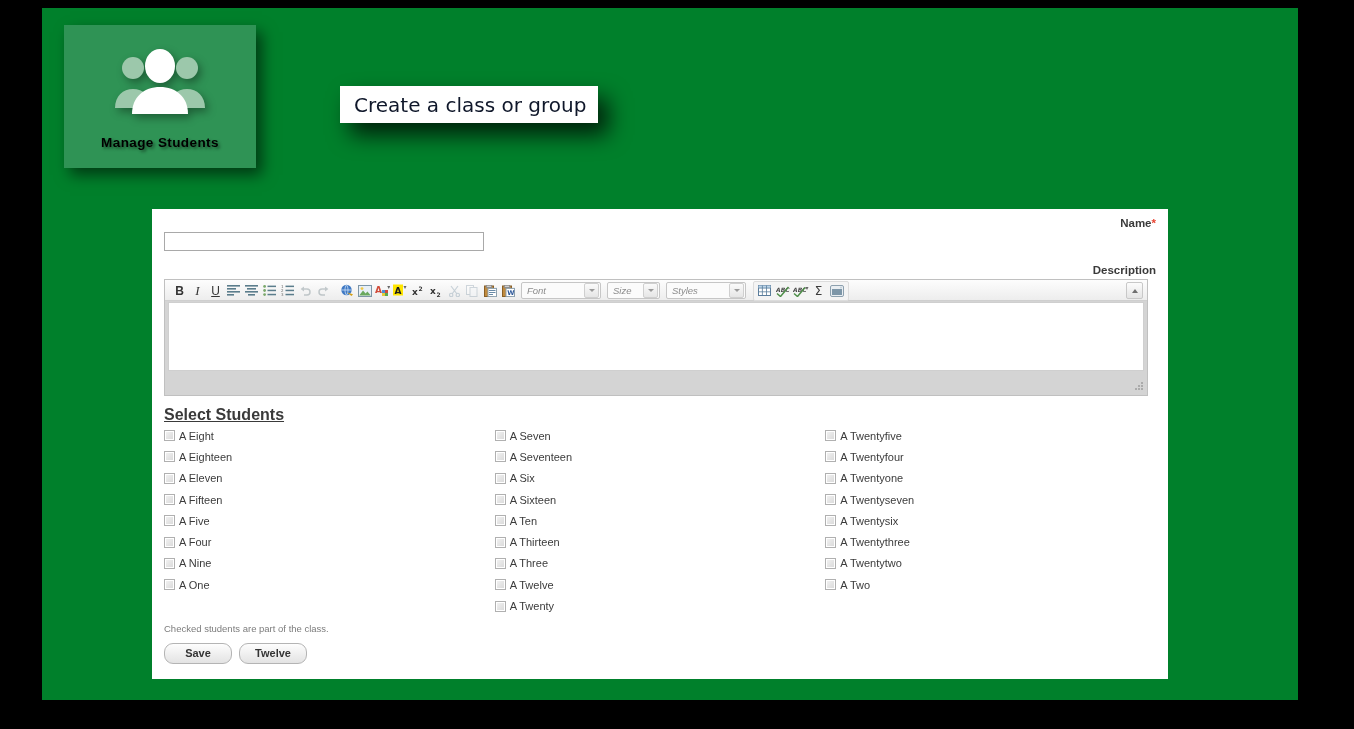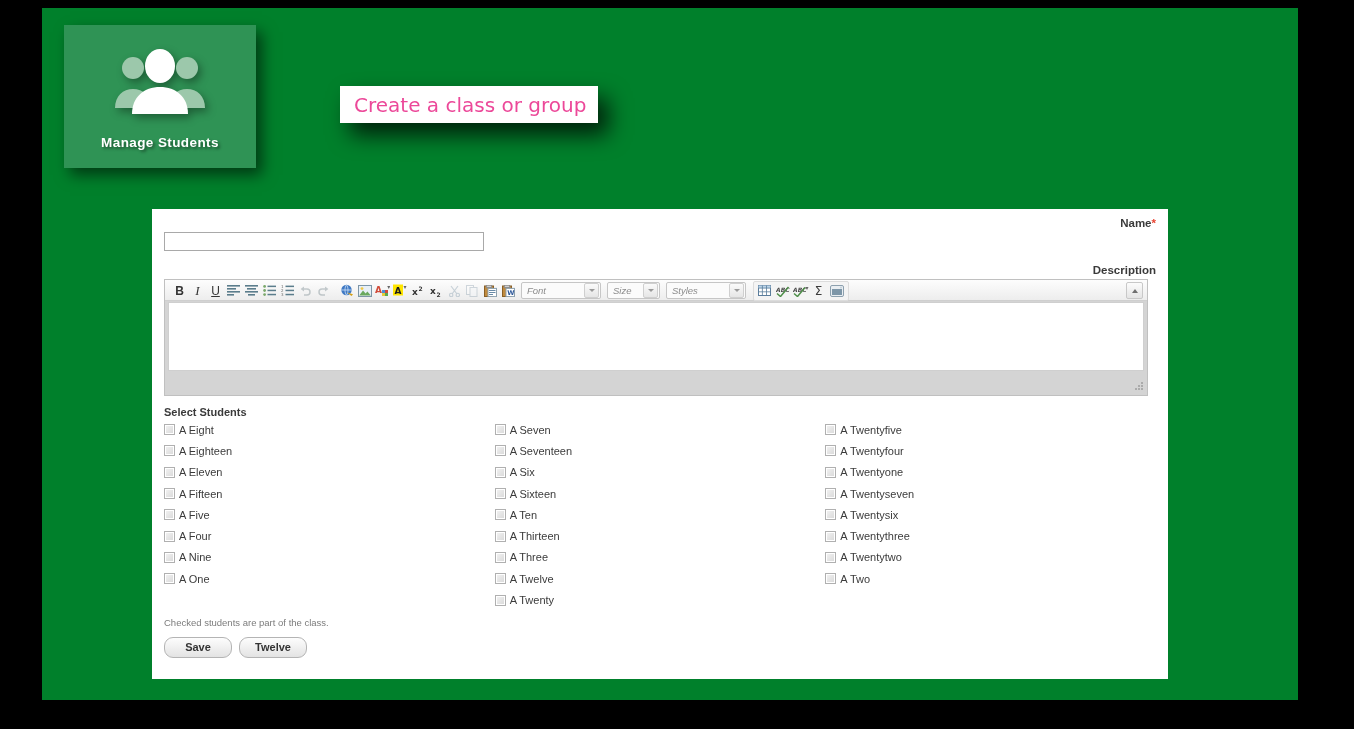--- a/index.html
+++ b/index.html
@@ -24,34 +24,34 @@
     box-shadow:6px 7px 14px rgba(0,0,0,.55);
   }
   #tile .glyphwrap{
     position:absolute;left:0;right:0;top:20px;
     height:72px;
     display:flex;align-items:center;justify-content:center;
   }
   #tile svg{display:block;filter:drop-shadow(3px 4px 4px rgba(0,0,0,.35));}
   #tile .tilelabel{
     position:absolute;left:0;right:0;bottom:18px;
-    text-align:center;color:#ffffff;
+    text-align:center;color:#000000;
     font-size:13.5px;font-weight:bold;letter-spacing:.4px;
     text-shadow:2px 2px 3px rgba(0,0,0,.45);
   }
   
   #tooltip{
     position:absolute;left:298px;top:78px;
     width:258px;height:37px;
     background:#ffffff;
     display:flex;align-items:center;
     box-shadow:10px 12px 22px rgba(0,0,0,.75);
   }
   #tooltip .tiptext{
-    color:#ec4899;font-size:20px;padding-left:14px;
+    color:#0f172a;font-size:20px;padding-left:14px;
     font-family:"DejaVu Sans", sans-serif;
   }
   
   #card{
     position:absolute;left:110px;top:201px;
     width:1016px;height:470px;
     background:#ffffff;
   }
   .inner{padding:8px 12px 0 12px;}
   .fieldlabel{
@@ -152,22 +152,23 @@
   #editor-footer{
     position:absolute;left:0;right:0;bottom:0;height:21px;
     background:#d4d4d4;
   }
   #editor-resize{
     position:absolute;right:3px;bottom:2px;
     width:12px;height:12px;opacity:.55;
   }
   
   #students-label{
-    font-size:11px;font-weight:bold;color:#3a3a3a;
+    font-size:16px;font-weight:bold;color:#3a3a3a;
     margin:10px 0 1px 0;
+    text-decoration:underline;
   }
   #students-grid{display:flex;}
   .scol{width:337px;}
   .srow{
     display:flex;align-items:center;
     height:21.3px;
   }
   .cbx{
     width:11px;height:11px;
     border:1px solid #b0b0b0;

